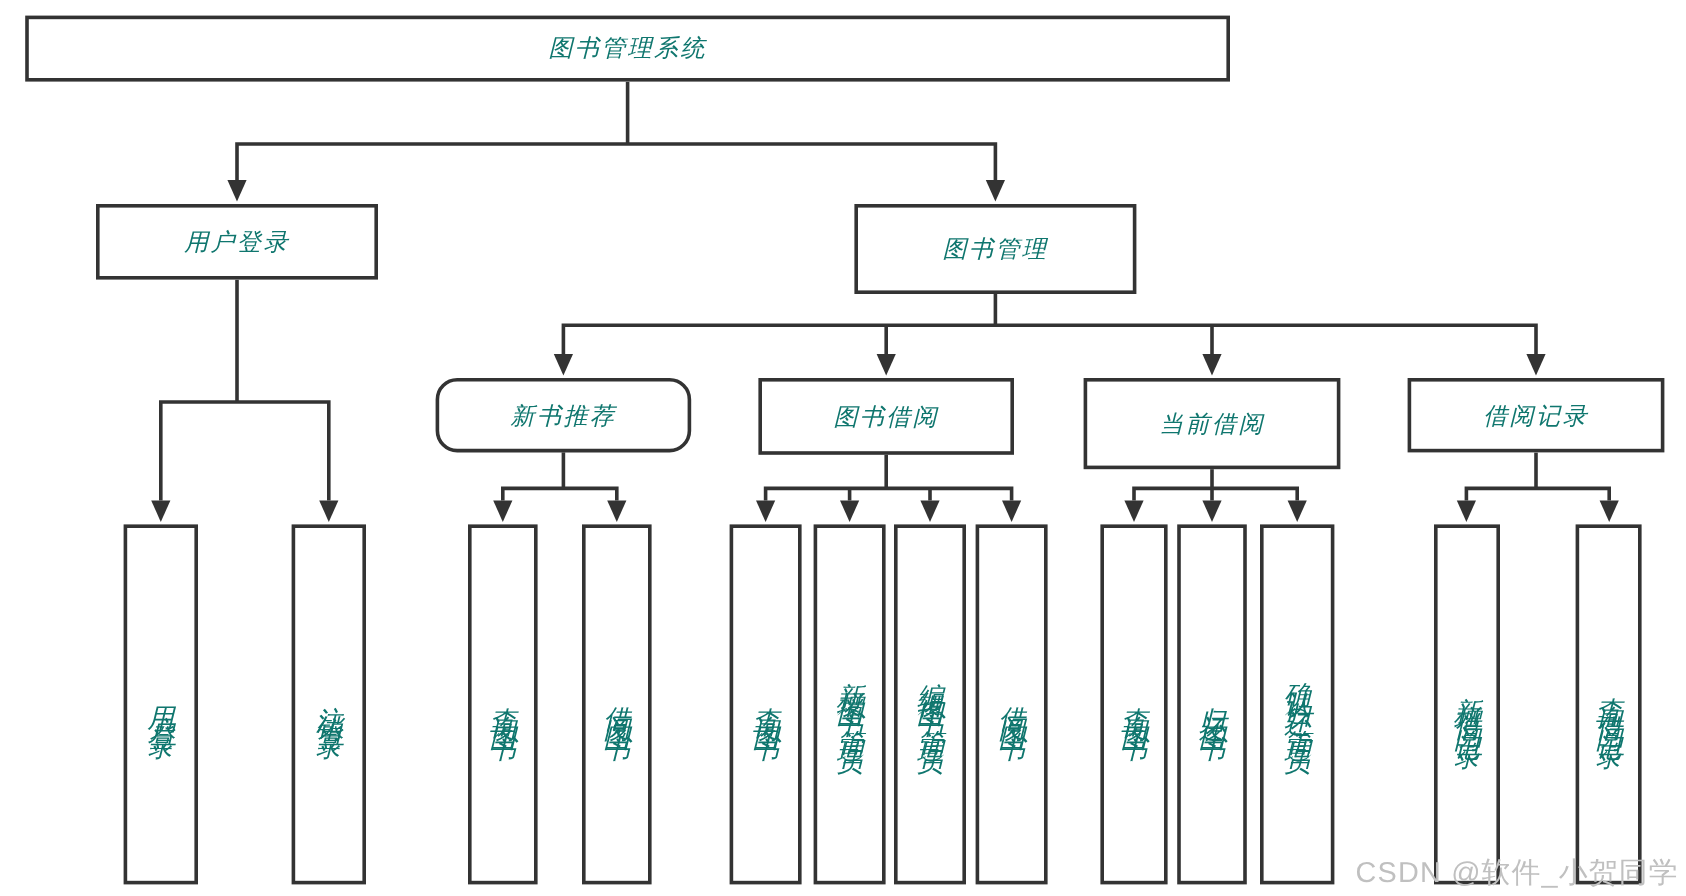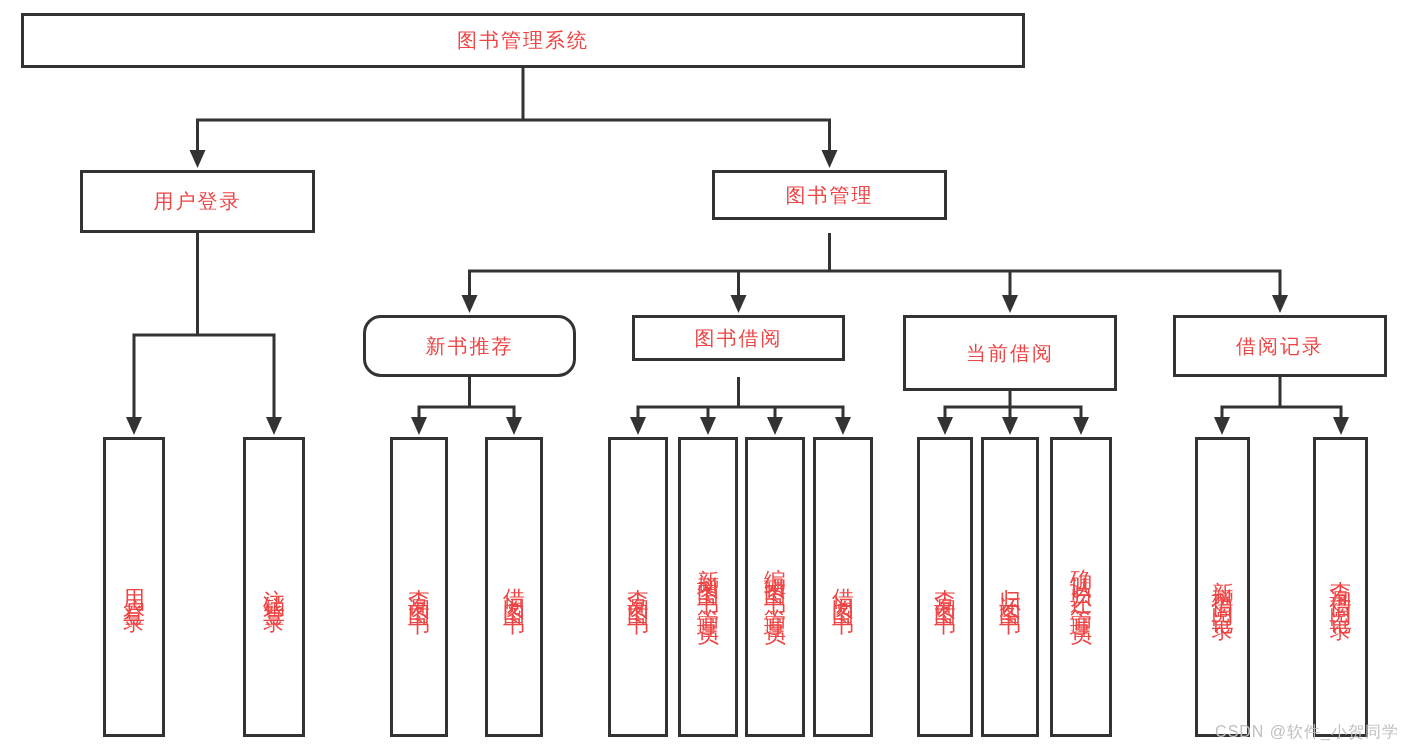--- a/index.html
+++ b/index.html
@@ -10,39 +10,40 @@
     background: #ffffff;
     font-family: "Liberation Sans", sans-serif;
     overflow: hidden;
   }
   svg.wires { position: absolute; left: 0; top: 0; }
   .node {
     position: absolute;
     box-sizing: border-box;
     border: 3px solid #333333;
     background: #ffffff;
-    color: #ef4444;
+    color: #0f766e;
     display: flex;
     align-items: center;
     justify-content: center;
+    font-style: italic;
   }
   .h-node { font-size: 20px; letter-spacing: 2px; }
   .v-node span {
     writing-mode: vertical-rl;
     text-orientation: mixed;
     font-size: 22px;
     letter-spacing: 8px;
     line-height: 1;
     white-space: nowrap;
   }
   .watermark {
     position: absolute;
     right: 6px;
     bottom: 4px;
-    font-size: 16px;
+    font-size: 24px;
     color: #c0c0c0;
     letter-spacing: 1px;
     z-index: 5;
   }
 </style>
 </head>
 <body>
 
 <div class="canvas">
 
@@ -88,24 +89,24 @@
       <polygon points="1002,417 1018,417 1010,435"></polygon>
       <polygon points="1073,417 1089,417 1081,435"></polygon>
       <polygon points="1214,417 1230,417 1222,435"></polygon>
       <polygon points="1333,417 1349,417 1341,435"></polygon>
     </g>
   </svg>
 
   <div class="node h-node" style="left:21px; top:13px; width:1004px; height:55px;">图书管理系统</div>
 
   <div class="node h-node" style="left:80px; top:170px; width:235px; height:63px;">用户登录</div>
-  <div class="node h-node" style="left:712px; top:170px; width:235px; height:50px;">图书管理</div>
+  <div class="node h-node" style="left:712px; top:170px; width:235px; height:75px;">图书管理</div>
 
   <div class="node h-node" style="left:363px; top:315px; width:213px; height:62px;border-radius:18px;">新书推荐</div>
-  <div class="node h-node" style="left:632px; top:315px; width:213px; height:46px;">图书借阅</div>
+  <div class="node h-node" style="left:632px; top:315px; width:213px; height:64px;">图书借阅</div>
   <div class="node h-node" style="left:903px; top:315px; width:214px; height:76px;">当前借阅</div>
   <div class="node h-node" style="left:1173px; top:315px; width:214px; height:62px;">借阅记录</div>
 
   <div class="node v-node" style="left:103px; top:437px; width:62px; height:300px;">
     <span>用户登录</span>
   </div>
   <div class="node v-node" style="left:243px; top:437px; width:62px; height:300px;">
     <span>注销登录</span>
   </div>
 

